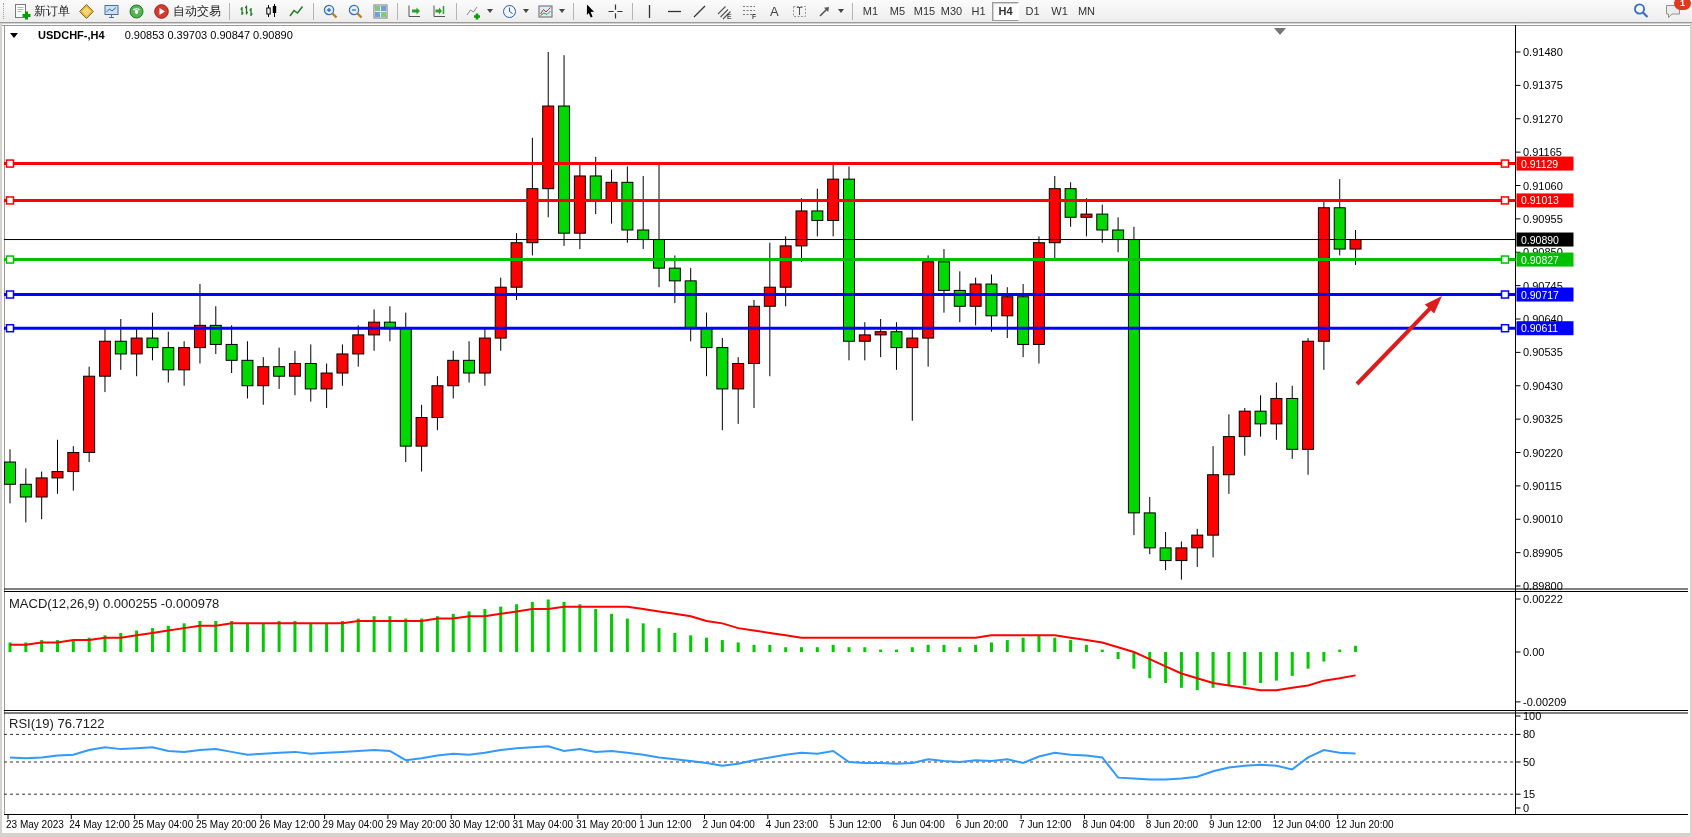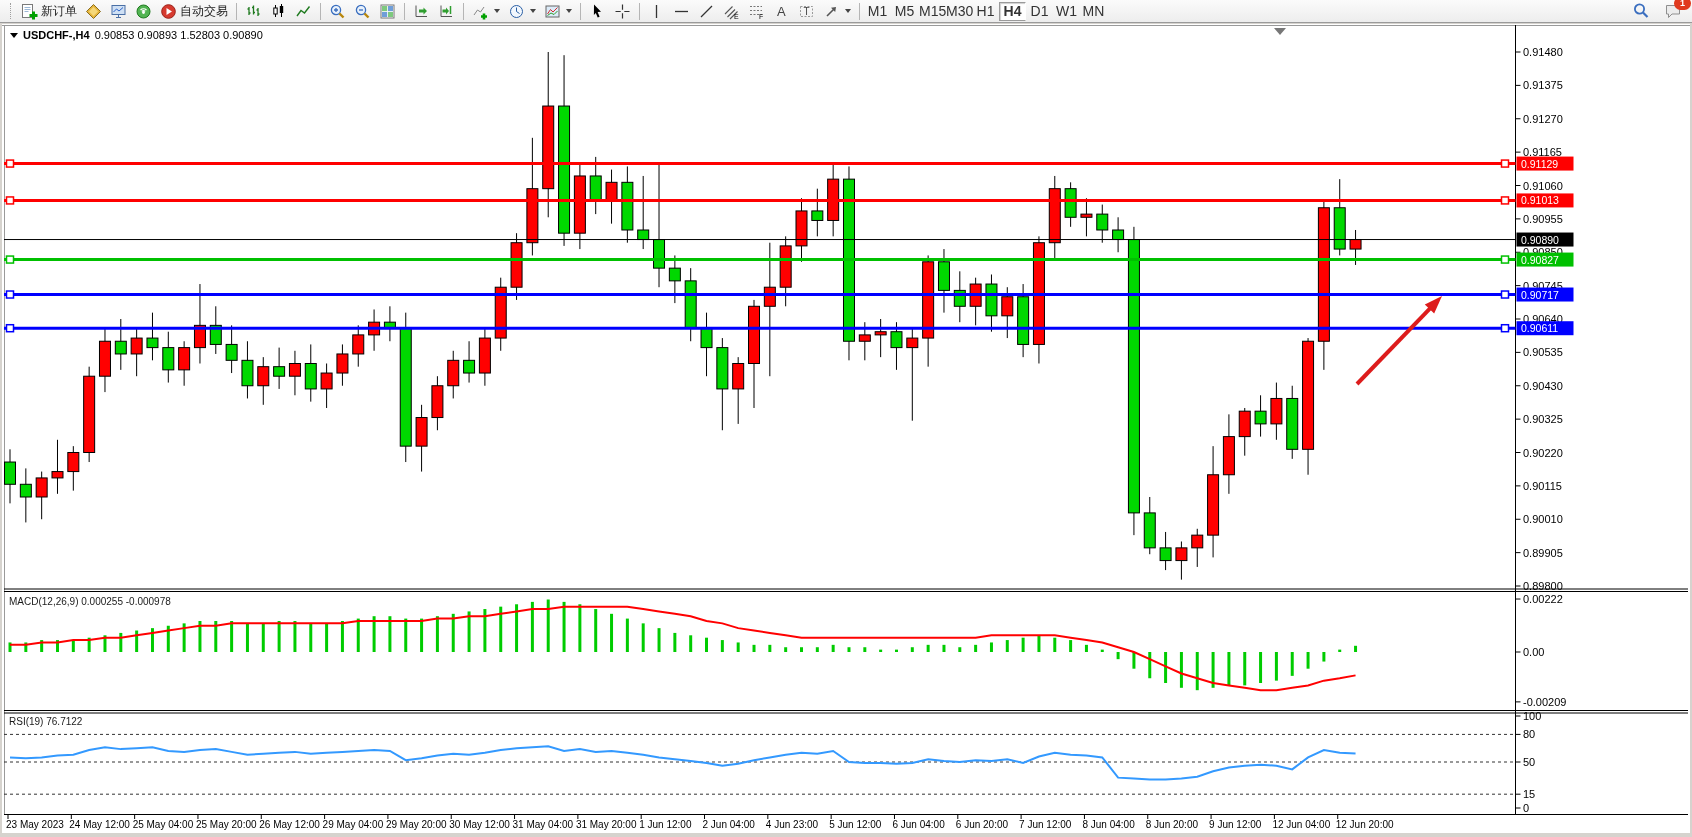--- a/index.html
+++ b/index.html
@@ -7,52 +7,52 @@
     width:1692px;height:837px;position:relative;overflow:hidden;
     background:#d6d3ce;
     font-family:"Liberation Sans",sans-serif;
     -webkit-font-smoothing:antialiased;
   }
   
   .toolbar{
     position:absolute;left:0;top:0;width:1692px;height:23px;
     background:linear-gradient(#fbfbfb,#ededed);
     border-bottom:1px solid #9a9a9a;
-    display:flex;align-items:center;padding-left:9px;box-sizing:border-box;
+    display:flex;align-items:center;padding-left:2px;box-sizing:border-box;
     z-index:5;
   }
   .tb-btn{
     display:inline-flex;align-items:center;gap:3px;height:20px;
     padding:0 3px;border:1px solid transparent;background:transparent;
     font-family:"Liberation Sans",sans-serif;font-size:12px;color:#222;cursor:default;
   }
   .tb-btn svg{display:block}
   .tb-sep{width:1px;height:17px;background:#b5b5b5;margin:0 4px;}
   .tb-grip{width:3px;height:16px;border-left:1px dotted #9f9f9f;margin:0 3px 0 1px;}
   .caret{width:0;height:0;border-left:3px solid transparent;border-right:3px solid transparent;border-top:4px solid #444;margin-left:2px;}
   .tf-btn{
     width:27px;height:19px;border:1px solid transparent;background:transparent;
-    font-family:"Liberation Sans",sans-serif;font-size:14px;color:#333;padding:0;text-align:center;cursor:default;
+    font-family:"Liberation Sans",sans-serif;font-size:11px;color:#333;padding:0;text-align:center;cursor:default;
   }
   .tf-btn.active{background:#fff;border:1px solid #9a9a9a;border-right-color:#fff;box-shadow:inset 1px 1px 1px #cfcfcf;font-weight:bold;}
   .tb-right{position:absolute;right:6px;top:1px;display:flex;align-items:center;gap:6px;}
   .badge{
     position:absolute;right:-6px;top:-5px;min-width:13px;height:13px;border-radius:8px;
     background:#e03a1e;color:#fff;font-size:9px;font-weight:bold;line-height:13px;text-align:center;padding:0 2px;
   }
   
   .chart-bg{position:absolute;left:2px;top:24px;width:1688px;height:809px;background:#fff;}
   #chart-svg{position:absolute;left:0;top:24px;z-index:1;}
   svg text{font-family:"Liberation Sans",sans-serif;}
   .chart-title{
     position:absolute;left:10px;top:29px;z-index:2;font-size:11px;color:#000;
-    display:flex;align-items:center;gap:5px;
+    display:flex;align-items:center;gap:20px;
   }
   .title-caret{width:0;height:0;border-left:4px solid transparent;border-right:4px solid transparent;border-top:5px solid #000;}
-  .ind-label{position:absolute;z-index:2;font-size:10px;color:#1a1a1a;}
+  .ind-label{position:absolute;z-index:2;font-size:13px;color:#1a1a1a;}
 </style>
 </head>
 <body>
 
 <div class="toolbar">
   <div class="tb-grip"></div>
 
   <button class="tb-btn">
     <svg width="17" height="17" viewBox="0 0 17 17">
       <rect x="1.5" y="1.5" width="10" height="13" fill="#fff" stroke="#7a7a7a"></rect>
@@ -667,21 +667,21 @@
     <text x="1272.4" y="828" font-size="10" fill="#000">12 Jun 04:00</text>
     <line x1="1337.72" y1="815" x2="1337.72" y2="819" stroke="#000"></line>
     <text x="1335.72" y="828" font-size="10" fill="#000">12 Jun 20:00</text>
     <line x1="1357" y1="384" x2="1432.273634911531" y2="306.06964856217974" stroke="#dd1c1c" stroke-width="4"></line>
     <polygon points="1442,296 1434.1698674329805,313.4625033710204 1424.8194794823848,304.4308786460133" fill="#dd1c1c"></polygon>
   </svg>
 
 <div class="chart-title">
   <span class="title-caret"></span>
   <span style="font-weight:bold;">USDCHF-,H4</span>
-  <span>0.90853 0.90893 1.52803 0.90890</span>
+  <span>0.90853 0.39703 0.90847 0.90890</span>
 </div>
 
 <div class="ind-label" style="left:9px;top:596px;">
   <span>MACD(12,26,9)</span>
   <span>0.000255</span>
   <span>-0.000978</span>
 </div>
 
 <div class="ind-label" style="left:9px;top:716px;">
   <span>RSI(19)</span>

